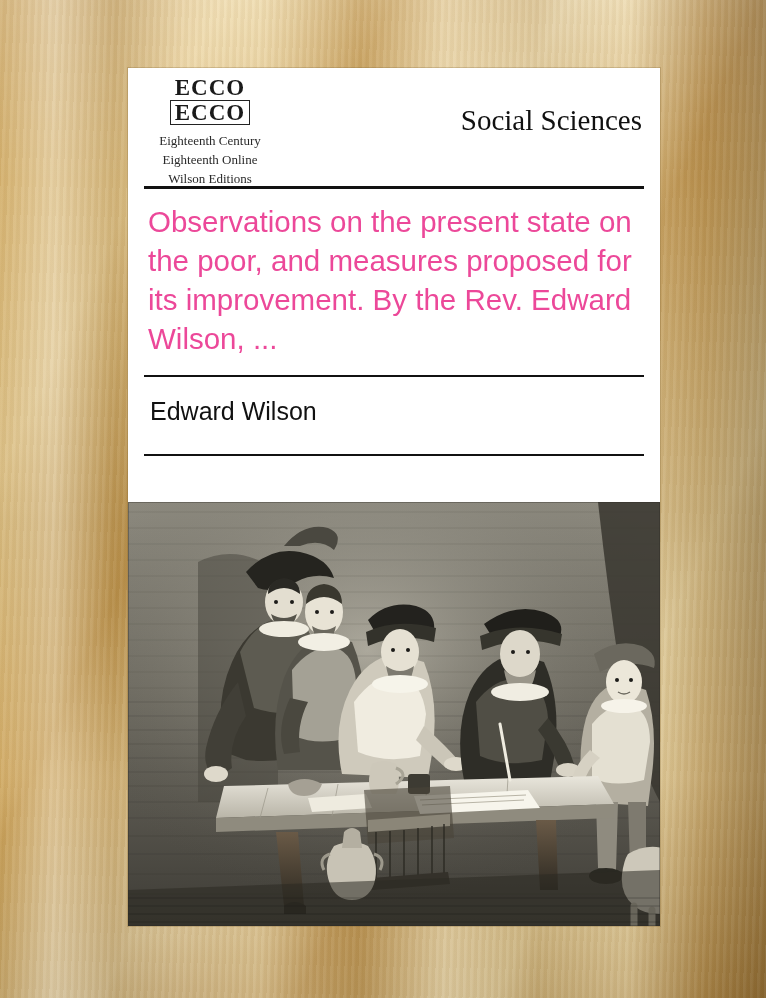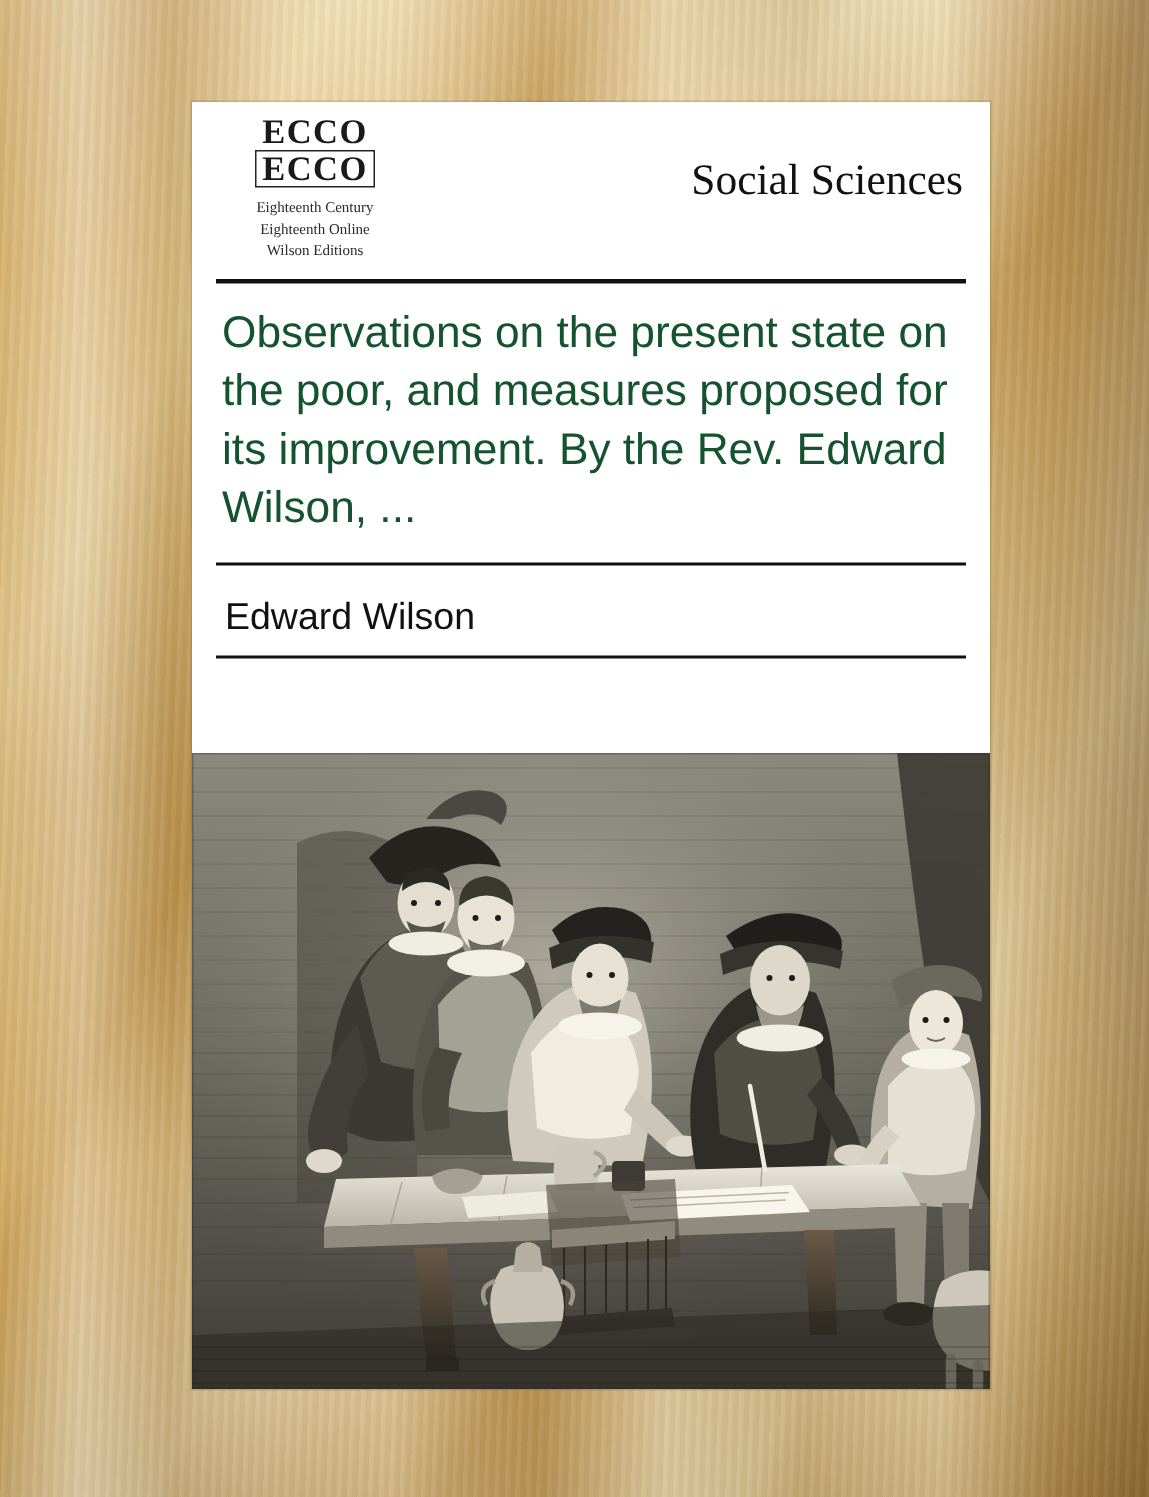--- a/index.html
+++ b/index.html
@@ -93,21 +93,21 @@
     font-weight: bold;
     display: block;
     border: 1.5px solid #222;
     padding: 0 2px;
     margin: 1px auto 0;
     width: 74px;
   }
   .ecco-sub {
     margin-top: 7px;
     font-family: "Liberation Serif", serif;
-    font-size: 10px;
+    font-size: 13px;
     line-height: 1.45;
     color: #2a2a2a;
   }
   .category {
     position: absolute;
     right: 18px;
     top: 36px;
     font-family: "Liberation Serif", serif;
     font-size: 29px;
     color: #111;
@@ -123,27 +123,27 @@
     height: 2px;
   }
 
   
   .title-block {
     padding: 14px 20px 16px 20px;
   }
   .title {
     font-size: 29.5px;
     line-height: 1.32;
-    color: #14532d;
+    color: #ec4899;
     font-weight: normal;
   }
 
   
   .author-block {
-    padding: 20px 20px 11px 22px;
+    padding: 20px 20px 28px 22px;
     border-radius: 28px;
   }
   .author {
     font-size: 25px;
     color: #111;
   }
 
   
   .art-frame {
     position: absolute;

